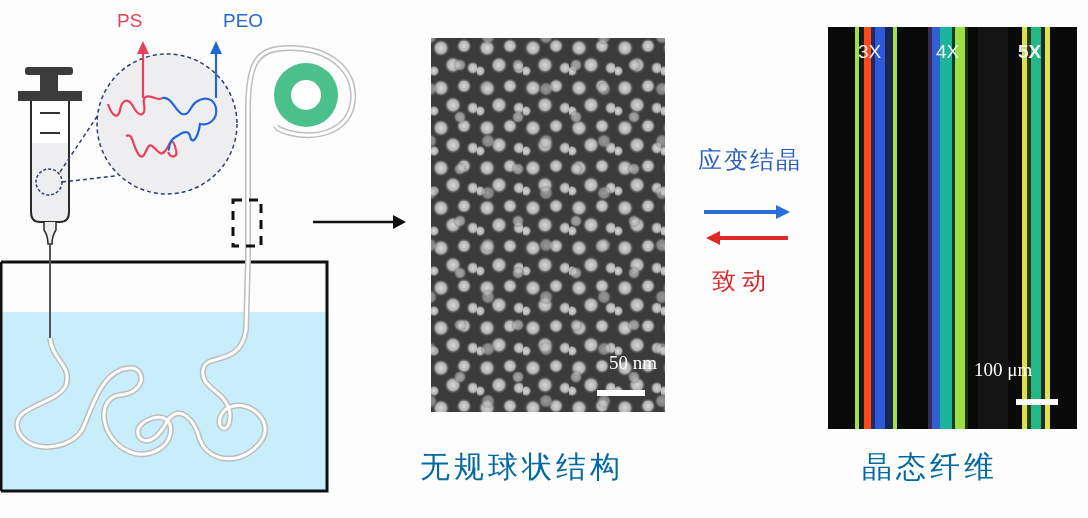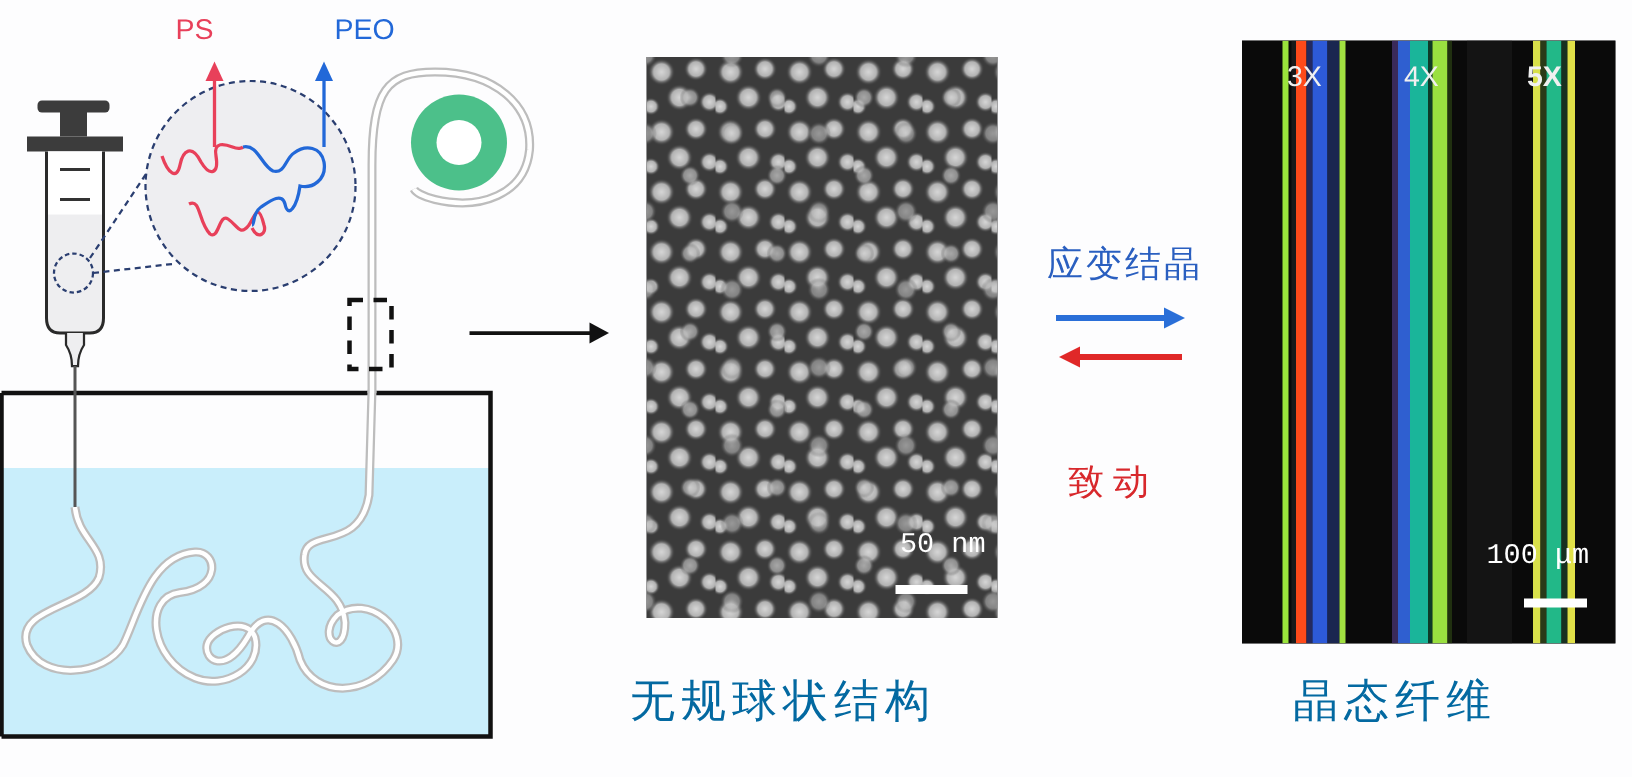--- a/index.html
+++ b/index.html
@@ -19,40 +19,40 @@
   }
   .label-ps { color: #e8405a; left: 117px; top: 10px; }
   .label-peo { color: #2268d8; left: 187px; top: 10px; margin-left: 36px; }
 
   .tem-image {
     position: absolute; left: 431px; top: 38px; width: 234px; height: 374px;
     background: #3a3a3a; overflow: hidden;
   }
   .scale-text {
     position: absolute; color: #ffffff;
-    font-family: Liberation Mono, monospace; font-size: 19px;
+    font-family: Liberation Serif, serif; font-size: 19px;
   }
   .scale-bar { position: absolute; background: #ffffff; height: 6px; }
 
   .pom-image {
     position: absolute; left: 828px; top: 27px; width: 249px; height: 402px;
     background: #080808; overflow: hidden;
   }
   .stretch-label {
     position: absolute; color: #f0f0f0; top: 14px;
     font-family: "Liberation Sans", sans-serif; font-size: 19px;
   }
 
   .cn-text {
     position: absolute;
     font-family: "DejaVu Serif", serif;
     letter-spacing: 4px;
   }
-  .cn-blue { color: #2a5fc0; font-size: 24px; left: 698px; top: 160px; letter-spacing: 2px; }
-  .cn-red { color: #d8282c; font-size: 24px; left: 712px; top: 265px; letter-spacing: 6px; margin-top: 40px; }
+  .cn-blue { color: #2a5fc0; font-size: 24px; left: 698px; top: 144px; letter-spacing: 2px; }
+  .cn-red { color: #d8282c; font-size: 24px; left: 712px; top: 265px; letter-spacing: 6px; }
   .caption { color: #0369a1; font-size: 30px; top: 447px; }
   .caption-left { left: 420px; }
   .caption-right { left: 862px; text-align: center; }
 </style>
 </head>
 <body>
 
 <div class="abs" style="left:0;top:0;width:420px;height:368px;">
   <svg width="420" height="518" viewBox="0 0 420 518">
 
@@ -186,18 +186,18 @@
       <rect x="194" y="0" width="5" height="402" fill="#d8e04a"></rect>
       <rect x="199" y="0" width="4" height="402" fill="#2a3a18"></rect>
       <rect x="203" y="0" width="10" height="402" fill="#22b888"></rect>
       <rect x="213" y="0" width="4" height="402" fill="#183020"></rect>
       <rect x="217" y="0" width="5" height="402" fill="#e0e048"></rect>
     </g>
   </svg>
   <span class="stretch-label" style="left:30px;text-align:right;">3X</span>
   <span class="stretch-label" style="left:108px;">4X</span>
   <span class="stretch-label" style="left:190px;font-weight:bold;">5X</span>
-  <span class="scale-text" style="left:163px; top:332px;">100 μm</span>
+  <span class="scale-text" style="left:146px; top:332px;">100 μm</span>
   <div class="scale-bar" style="left:188px; top:372px; width:42px;"></div>
 </div>
 
 <span class="cn-text caption caption-left">无规球状结构</span>
 <span class="cn-text caption caption-right">晶态纤维</span>
 
 </body></html>

